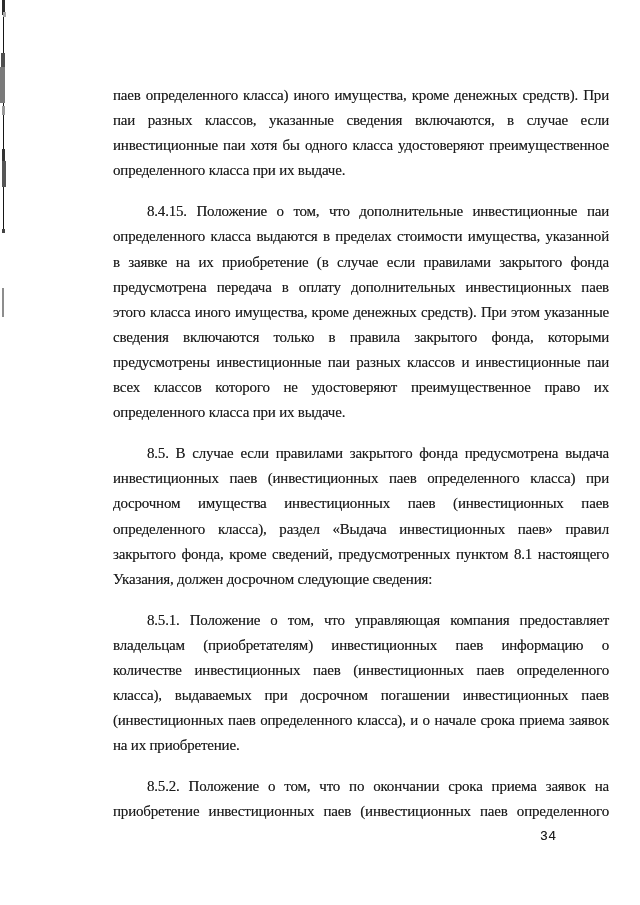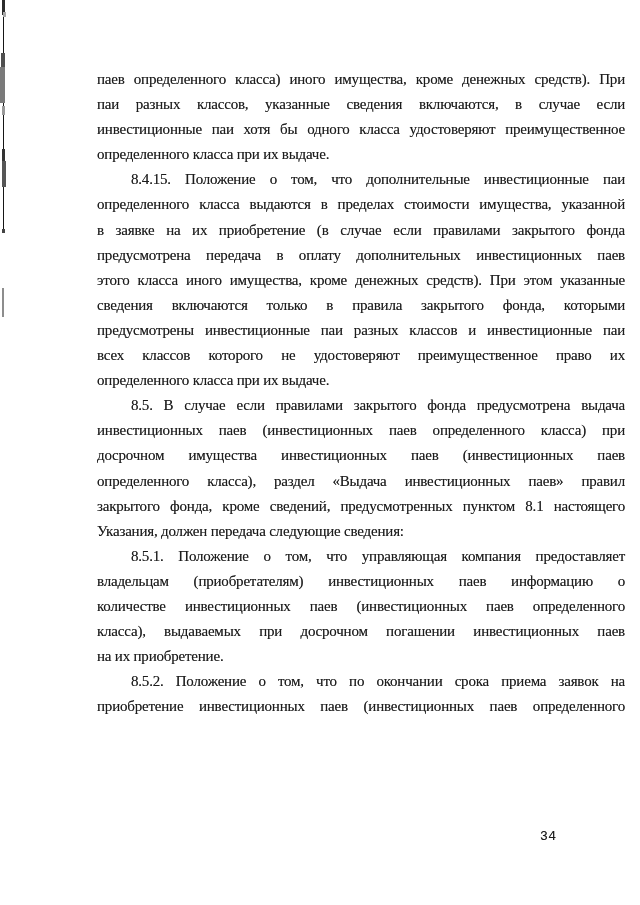--- a/index.html
+++ b/index.html
@@ -11,21 +11,21 @@
     overflow: hidden;
     font-family: "Liberation Serif", serif;
     color: #1d1d1d;
   }
   .text-block {
     position: absolute;
     left: 97px;
     top: 67px;
     width: 528px;
   }
-  .paragraph { margin: 0; padding: 0; }
+  .paragraph { margin: 16px; padding: 0; }
   .line {
     height: 25.1px;
     line-height: 25.1px;
     font-size: 15px;
     letter-spacing: -0.2px;
     white-space: nowrap;
     text-align: justify;
     text-align-last: justify;
     -moz-text-align-last: justify;
     text-shadow: 0 0 0.4px rgba(25,25,25,0.55);
@@ -92,27 +92,28 @@
         <div class="line">предусмотрены инвестиционные паи разных классов и инвестиционные паи</div>
         <div class="line">всех классов которого не удостоверяют преимущественное право их</div>
         <div class="line no-justify">определенного класса при их выдаче.</div>
       </div>
       <div class="paragraph">
         <div class="line indent">8.5. В случае если правилами закрытого фонда предусмотрена выдача</div>
         <div class="line">инвестиционных паев (инвестиционных паев определенного класса) при</div>
         <div class="line">досрочном имущества инвестиционных паев (инвестиционных паев</div>
         <div class="line">определенного класса), раздел «Выдача инвестиционных паев» правил</div>
         <div class="line">закрытого фонда, кроме сведений, предусмотренных пунктом 8.1 настоящего</div>
-        <div class="line no-justify">Указания, должен передача следующие сведения:</div>
+        <div class="line no-justify">Указания, должен досрочном следующие сведения:</div>
       </div>
       <div class="paragraph">
         <div class="line indent">8.5.1. Положение о том, что управляющая компания предоставляет</div>
         <div class="line">владельцам (приобретателям) инвестиционных паев информацию о</div>
         <div class="line">количестве инвестиционных паев (инвестиционных паев определенного</div>
         <div class="line">класса), выдаваемых при досрочном погашении инвестиционных паев</div>
+        <div class="line">(инвестиционных паев определенного класса), и о начале срока приема заявок</div>
         <div class="line no-justify">на их приобретение.</div>
       </div>
       <div class="paragraph">
         <div class="line indent">8.5.2. Положение о том, что по окончании срока приема заявок на</div>
         <div class="line">приобретение инвестиционных паев (инвестиционных паев определенного</div>
       </div>
     </main>
 
   <div class="page-number">34</div>
 

